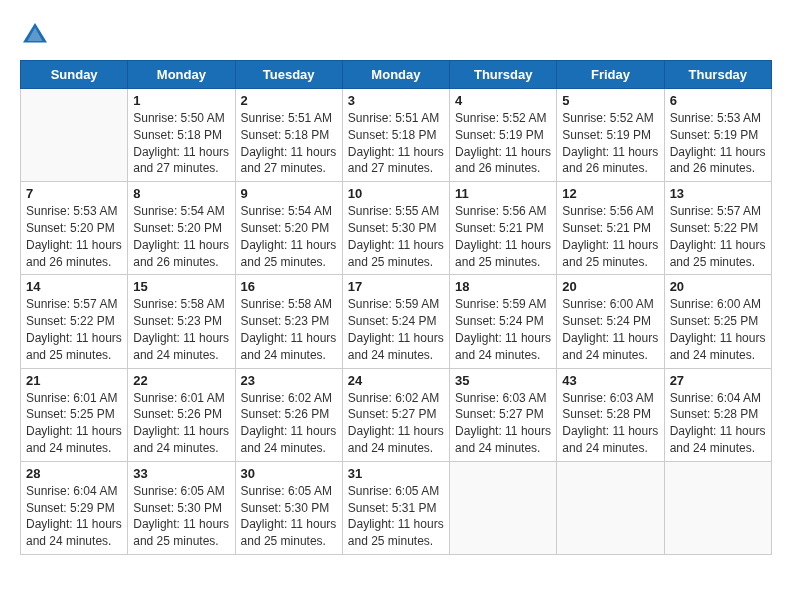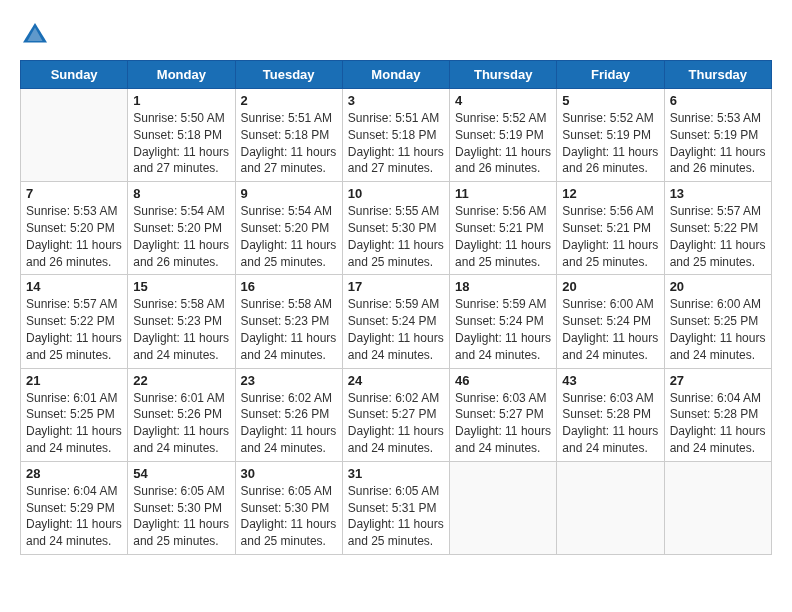--- a/index.html
+++ b/index.html
@@ -285,21 +285,21 @@
 and 24 minutes.</div>
         </td>
         <td>
           <div class="day-number">24</div>
           <div class="day-info" style="white-space: pre-line;">Sunrise: 6:02 AM
 Sunset: 5:27 PM
 Daylight: 11 hours
 and 24 minutes.</div>
         </td>
         <td>
-          <div class="day-number">46</div>
+          <div class="day-number">35</div>
           <div class="day-info" style="white-space: pre-line;">Sunrise: 6:03 AM
 Sunset: 5:27 PM
 Daylight: 11 hours
 and 24 minutes.</div>
         </td>
         <td>
           <div class="day-number">43</div>
           <div class="day-info" style="white-space: pre-line;">Sunrise: 6:03 AM
 Sunset: 5:28 PM
 Daylight: 11 hours
@@ -315,21 +315,21 @@
       </tr>
       <tr>
         <td>
           <div class="day-number">28</div>
           <div class="day-info" style="white-space: pre-line;">Sunrise: 6:04 AM
 Sunset: 5:29 PM
 Daylight: 11 hours
 and 24 minutes.</div>
         </td>
         <td>
-          <div class="day-number">54</div>
+          <div class="day-number">33</div>
           <div class="day-info" style="white-space: pre-line;">Sunrise: 6:05 AM
 Sunset: 5:30 PM
 Daylight: 11 hours
 and 25 minutes.</div>
         </td>
         <td>
           <div class="day-number">30</div>
           <div class="day-info" style="white-space: pre-line;">Sunrise: 6:05 AM
 Sunset: 5:30 PM
 Daylight: 11 hours

